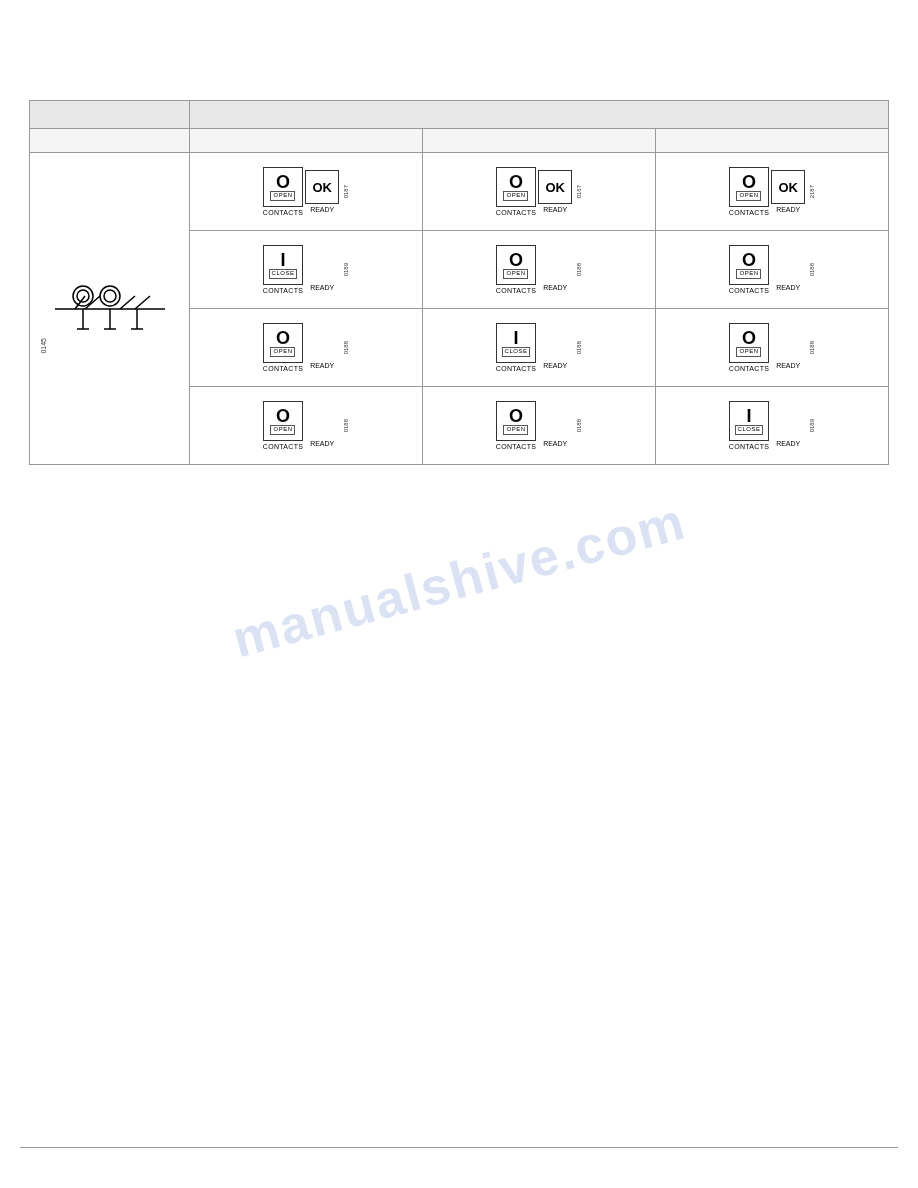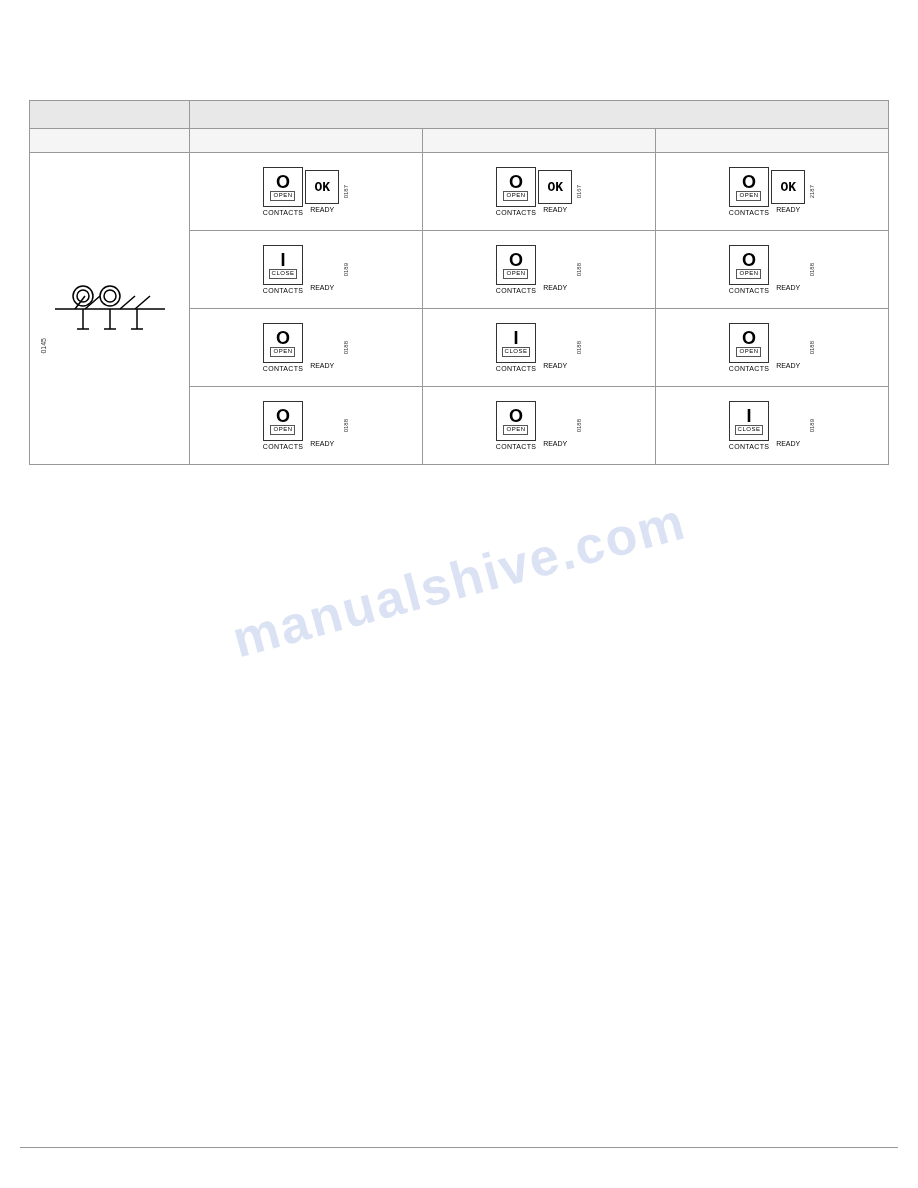--- a/index.html
+++ b/index.html
@@ -122,21 +122,20 @@
       flex-direction: column;
       align-items: center;
       justify-content: center;
       background: #fff;
     }
 
     .ok-letter {
       font-size: 13px;
       font-weight: bold;
       color: #000;
-      font-family: Liberation Mono, monospace;
     }
 
     .ok-label {
       font-size: 7px;
       color: #000;
       text-align: center;
     }
 
     .ref-num {
       font-size: 6px;

